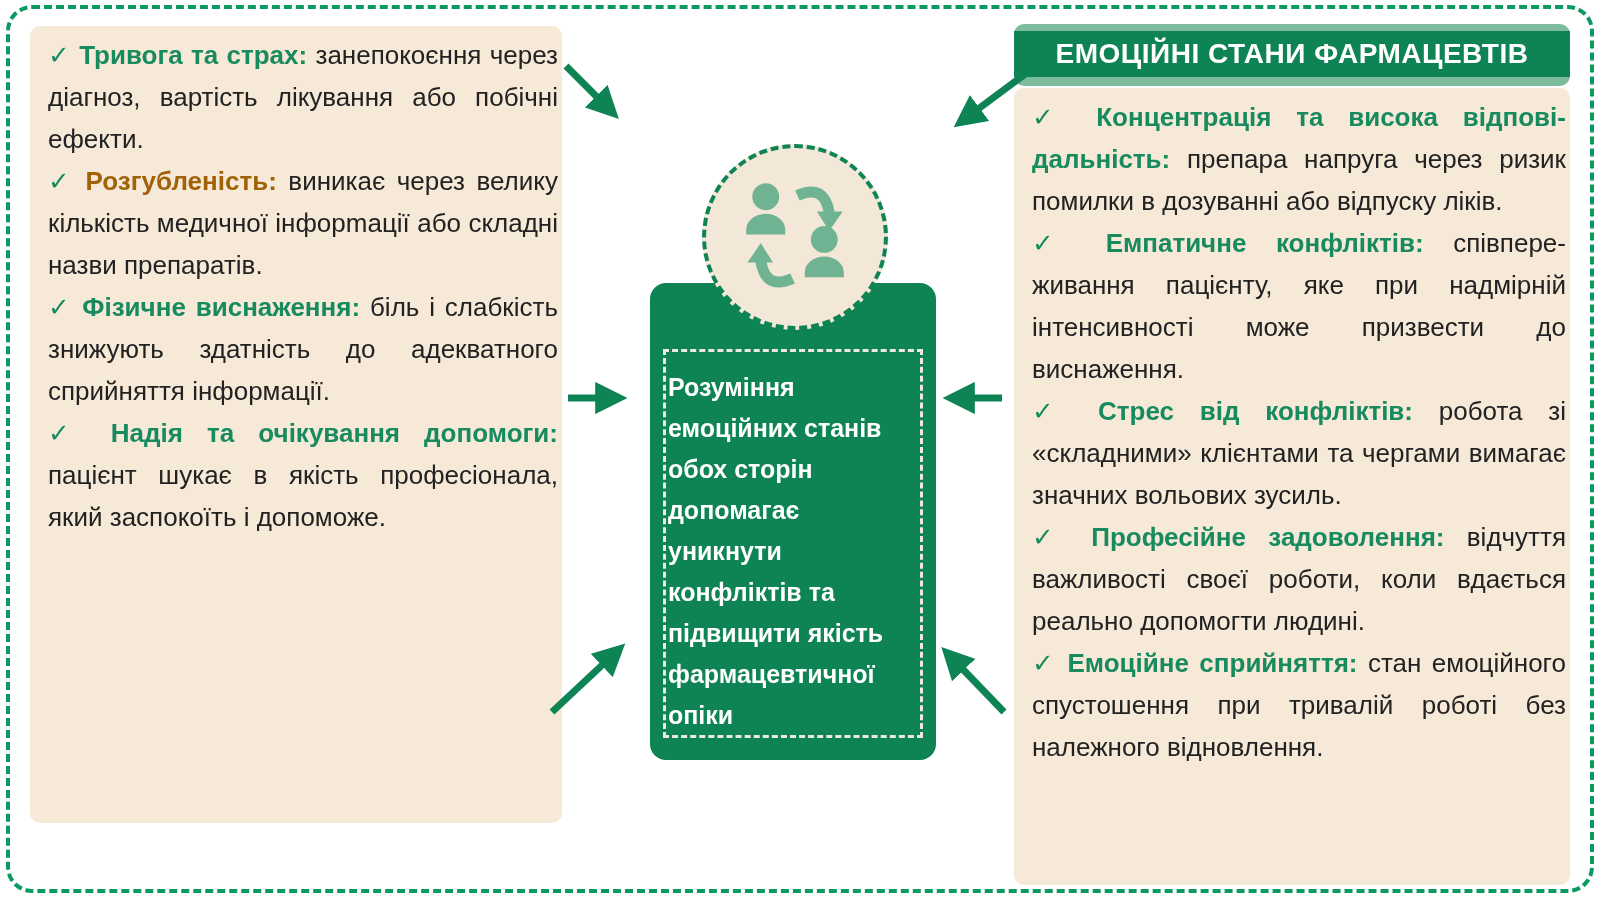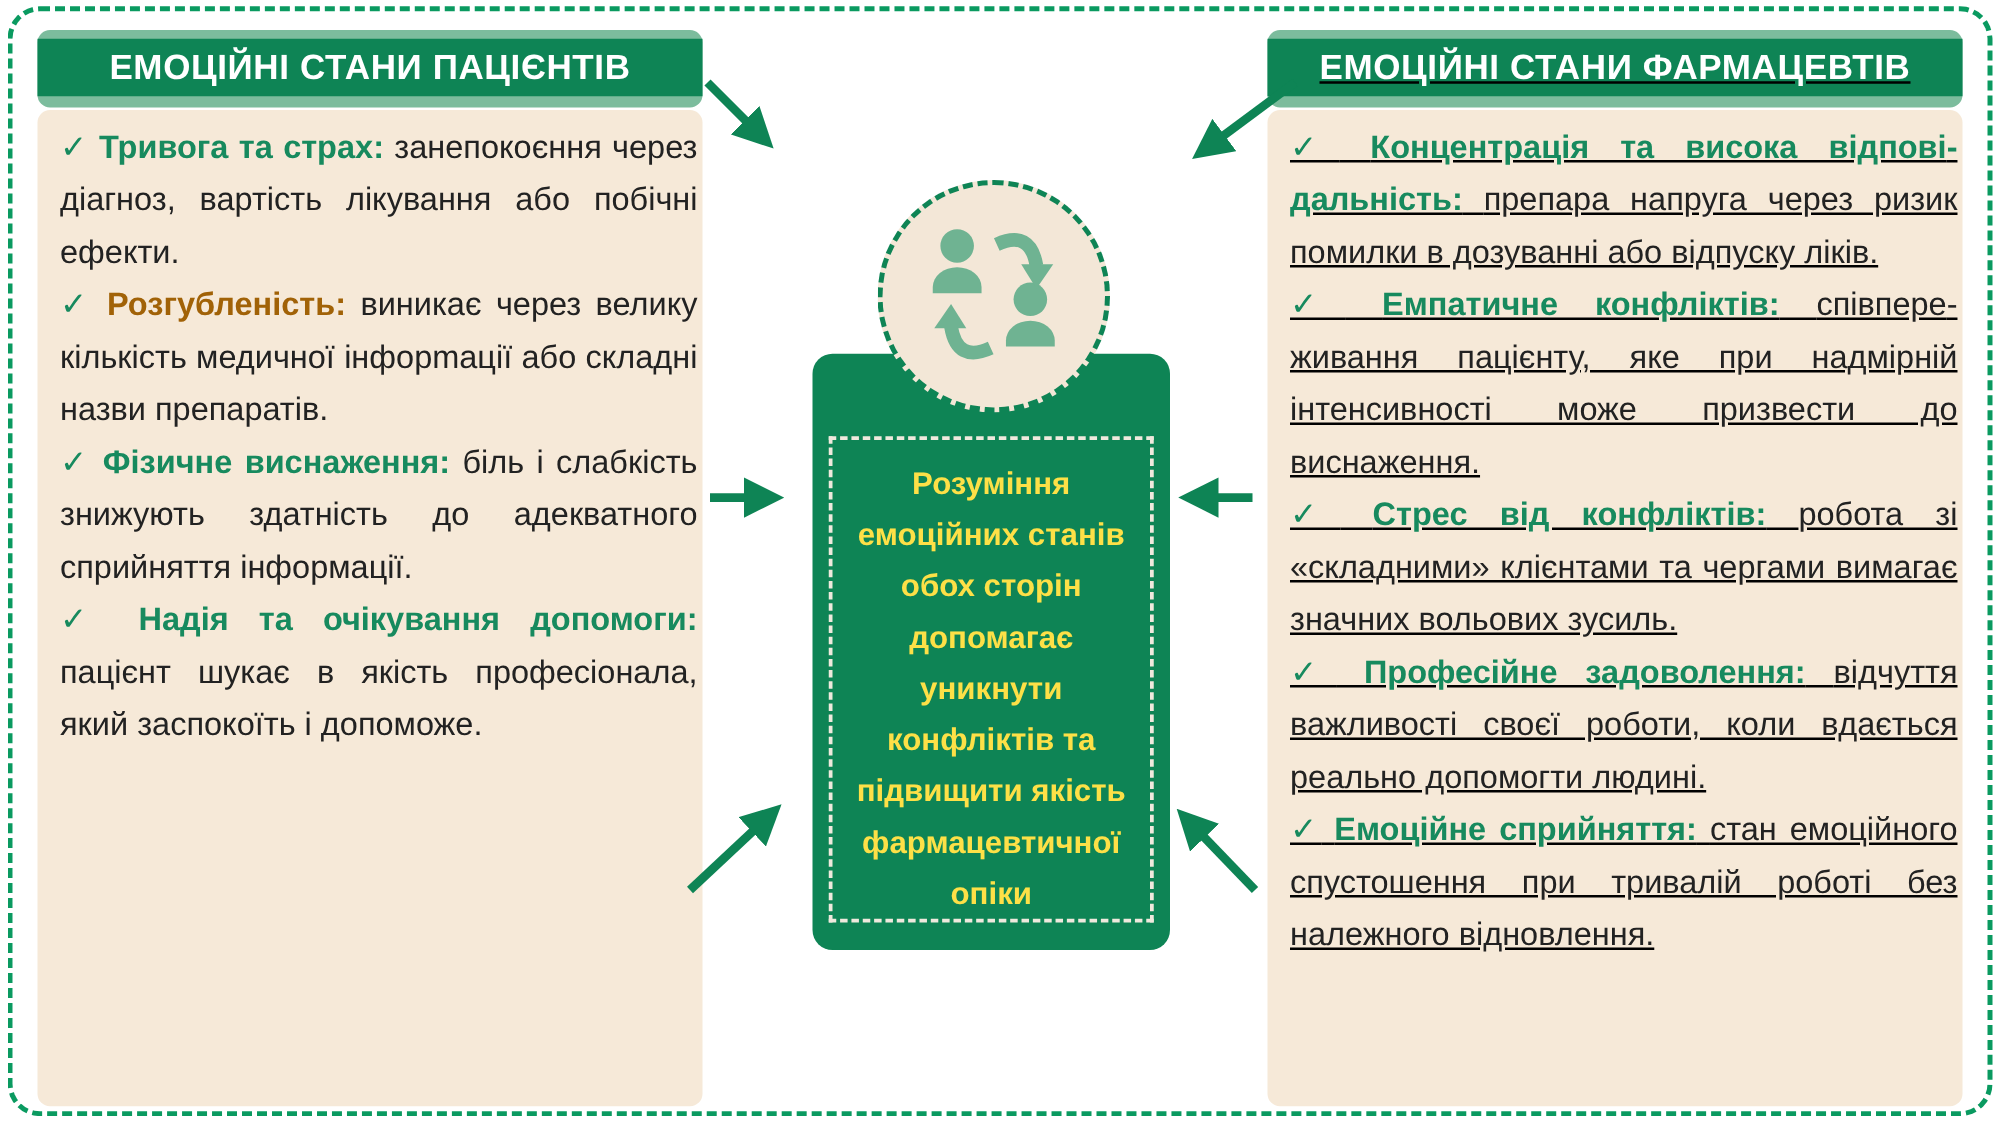--- a/index.html
+++ b/index.html
@@ -11,40 +11,37 @@
   .panel{position:absolute;top:24px;}
   .panel-header{background:#7cbc9d;border-radius:10px;padding:7px 0 9px 0;}
   .panel-header-inner{background:#0e8455;color:#ffffff;font-weight:bold;font-size:28px;line-height:46px;text-align:center;letter-spacing:0.5px;}
   .panel-body{margin-top:2px;background:#f6e9d8;border-radius:10px;height:789px;padding:8px 4px 0 18px;
               font-size:26px;line-height:42px;color:#222222;text-align:justify;hyphens:manual;}
   .item{margin:0;}
   .check{color:#178a5e;font-weight:bold;}
   .label{color:#178a5e;font-weight:bold;}
   .label.lite{color:#a16207;}
   .left-panel{left:30px;width:532px;}
-  .right-panel{left:1014px;width:556px;text-decoration:underline;}
+  .right-panel{left:1014px;width:556px;}
 
   
   .center-box{position:absolute;left:650px;top:283px;width:286px;height:477px;background:#0e8455;border-radius:16px;z-index:1;}
   .center-dash{position:absolute;left:13px;right:13px;top:66px;bottom:22px;border:3px dashed #efe9dd;}
-  .center-text{position:absolute;left:18px;right:18px;top:84px;text-align:center;color:#fde047;font-weight:bold;font-size:25px;line-height:41px;}
+  .center-text{position:absolute;left:18px;right:18px;top:84px;text-align:left;color:#ffffff;font-weight:bold;font-size:25px;line-height:41px;}
   .center-circle{position:absolute;left:702px;top:144px;width:186px;height:186px;background:#f3e7d7;border:4px dashed #0e8455;border-radius:50%;z-index:2;
                  display:flex;align-items:center;justify-content:center;box-sizing:border-box;}
   .arrows{position:absolute;left:0;top:0;z-index:3;pointer-events:none;}
 </style>
 </head>
 <body>
 
 <div class="stage">
   <div class="frame"></div>
 
   <div class="panel left-panel">
-    <div class="panel-header">
-      <div class="panel-header-inner">ЕМОЦІЙНІ СТАНИ ПАЦІЄНТІВ</div>
-    </div>
     <div class="panel-body">
       <p class="item"><span class="check">✓</span> <span class="label">Тривога та страх:</span> <span>занепокоєння через діагноз, вартість лікування або побічні ефекти.</span></p>
       <p class="item"><span class="check">✓</span> <span class="label lite">Розгубленість:</span> <span>виникає через велику кількість медичної інфор­mації або складні назви препара­тів.</span></p>
       <p class="item"><span class="check">✓</span> <span class="label">Фізичне виснаження:</span> <span>біль і слабкість знижують здатність до адекватного сприйняття інформа­ції.</span></p>
       <p class="item"><span class="check">✓</span> <span class="label">Надія та очікування допомоги:</span> <span>пацієнт шукає в якість професіо­нала, який заспокоїть і допоможе.</span></p>
     </div>
   </div>
 
   <div class="panel right-panel">
     <div class="panel-header">

